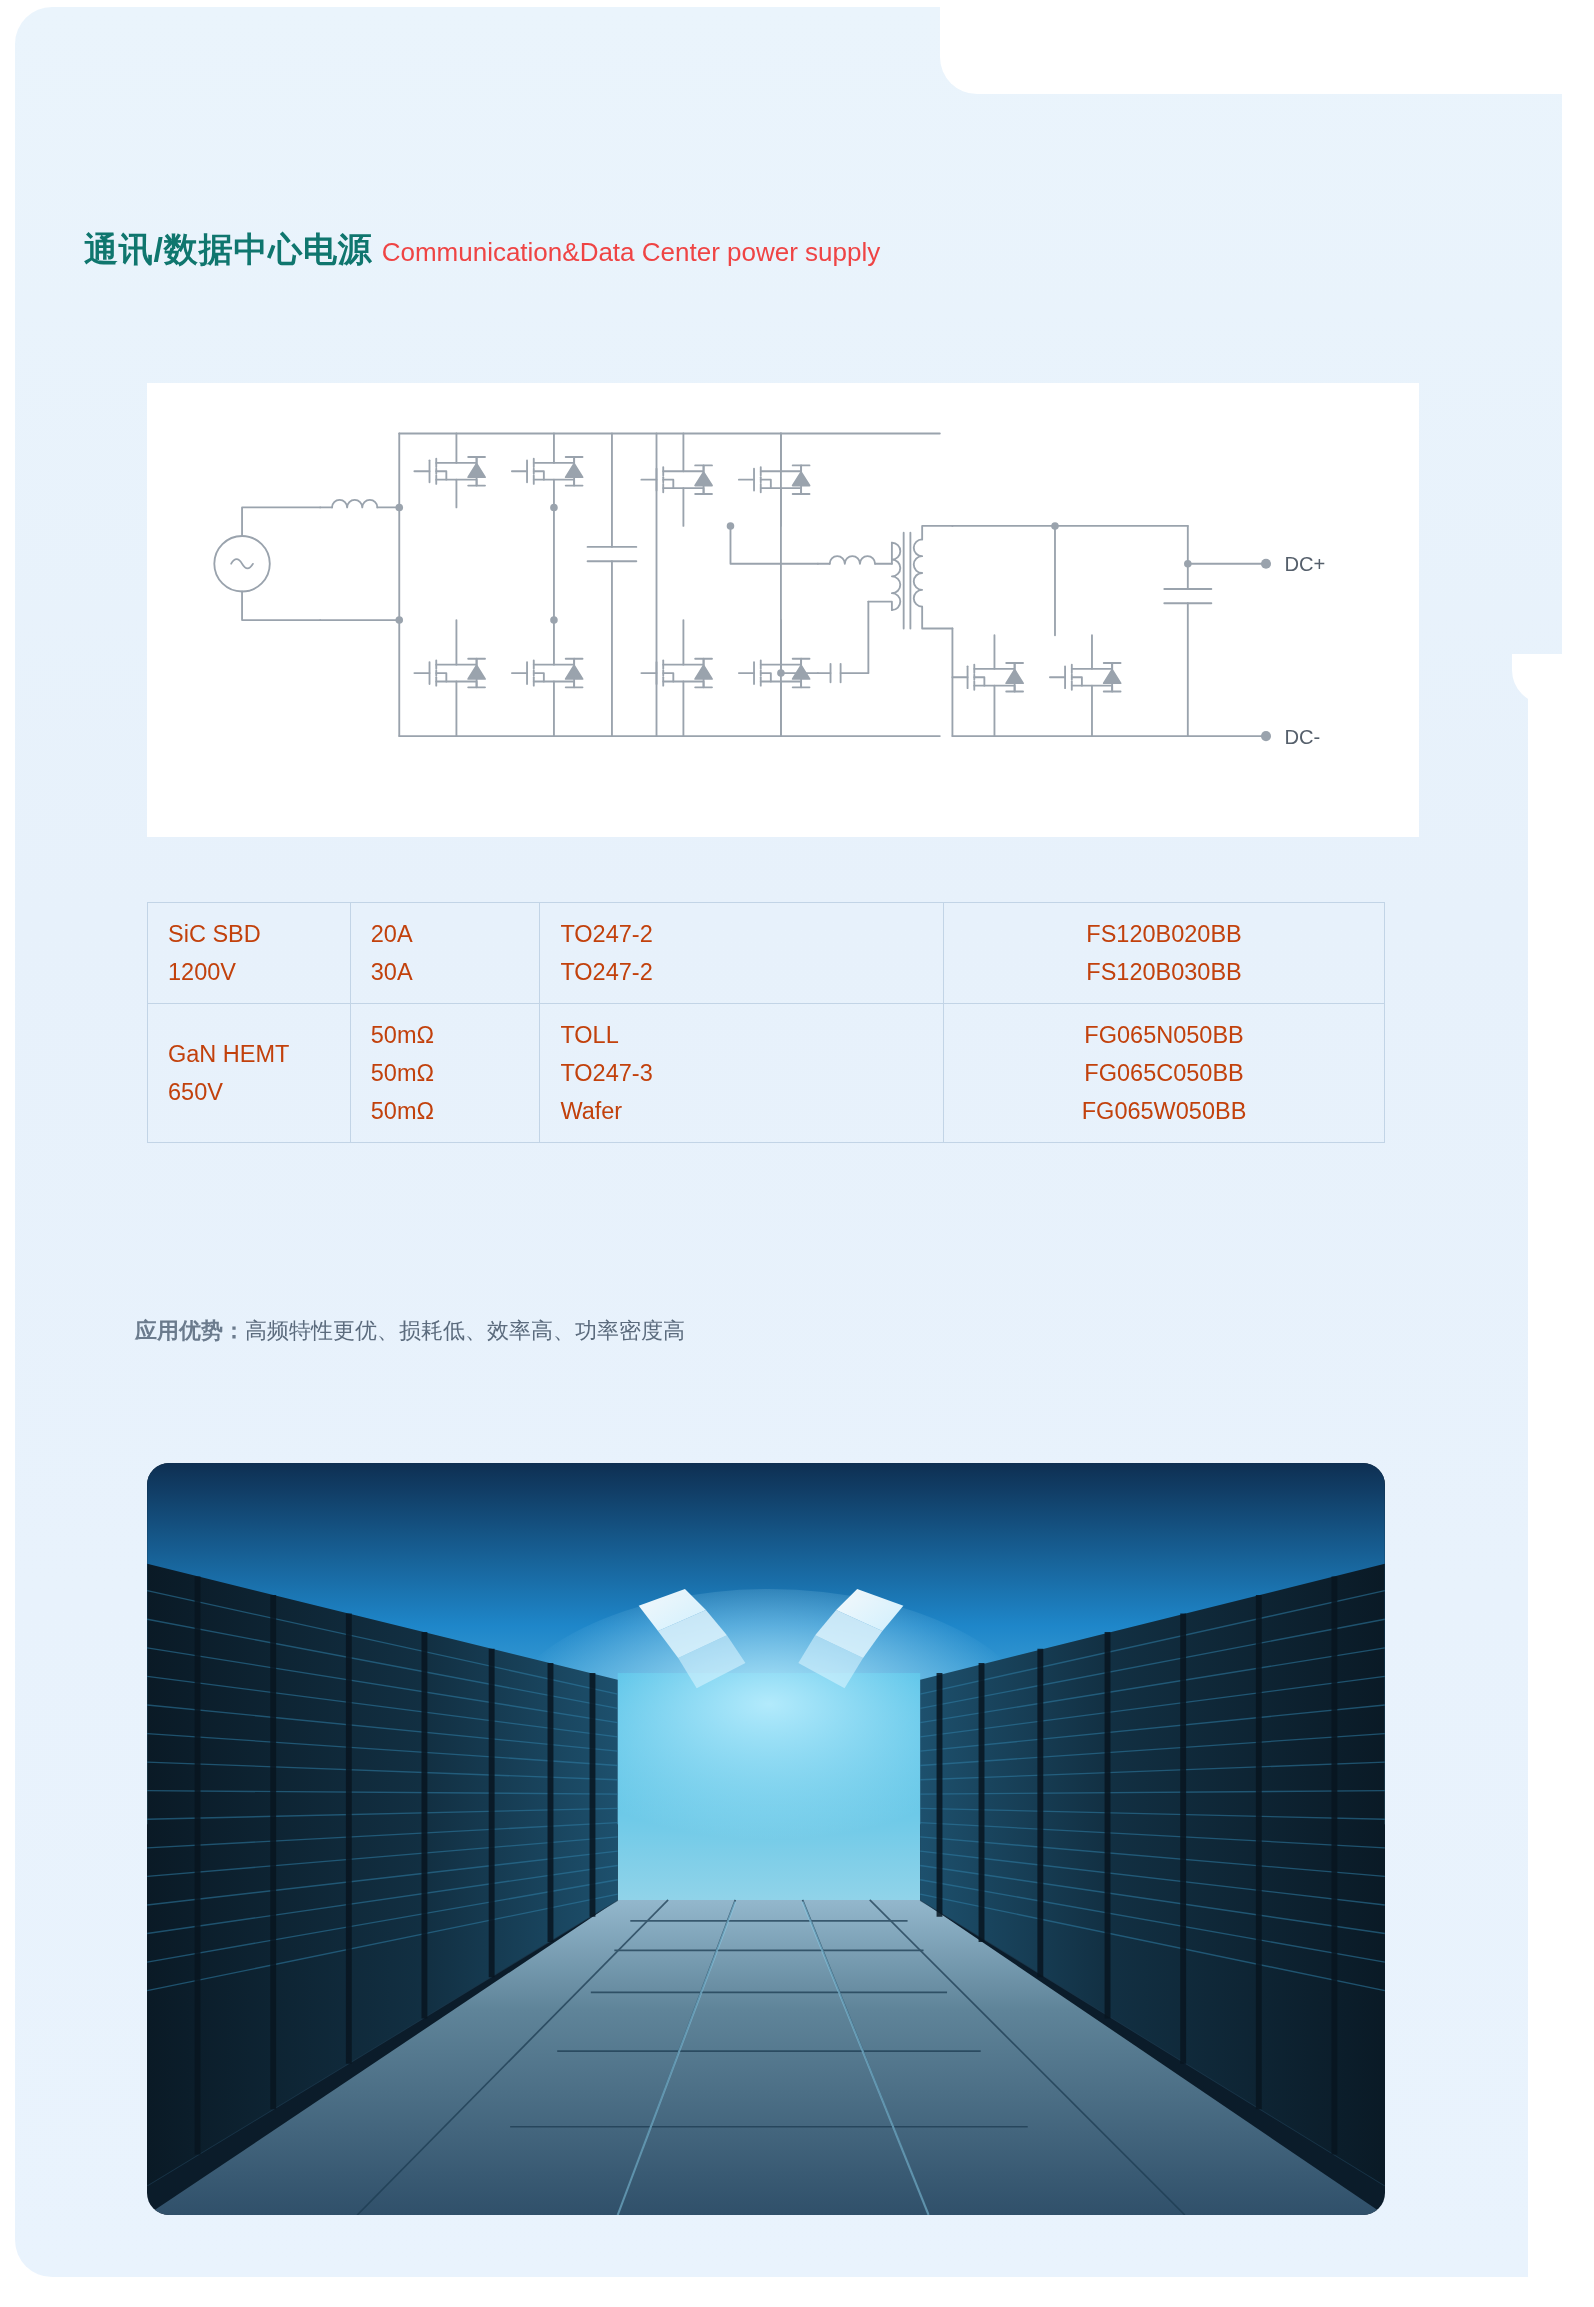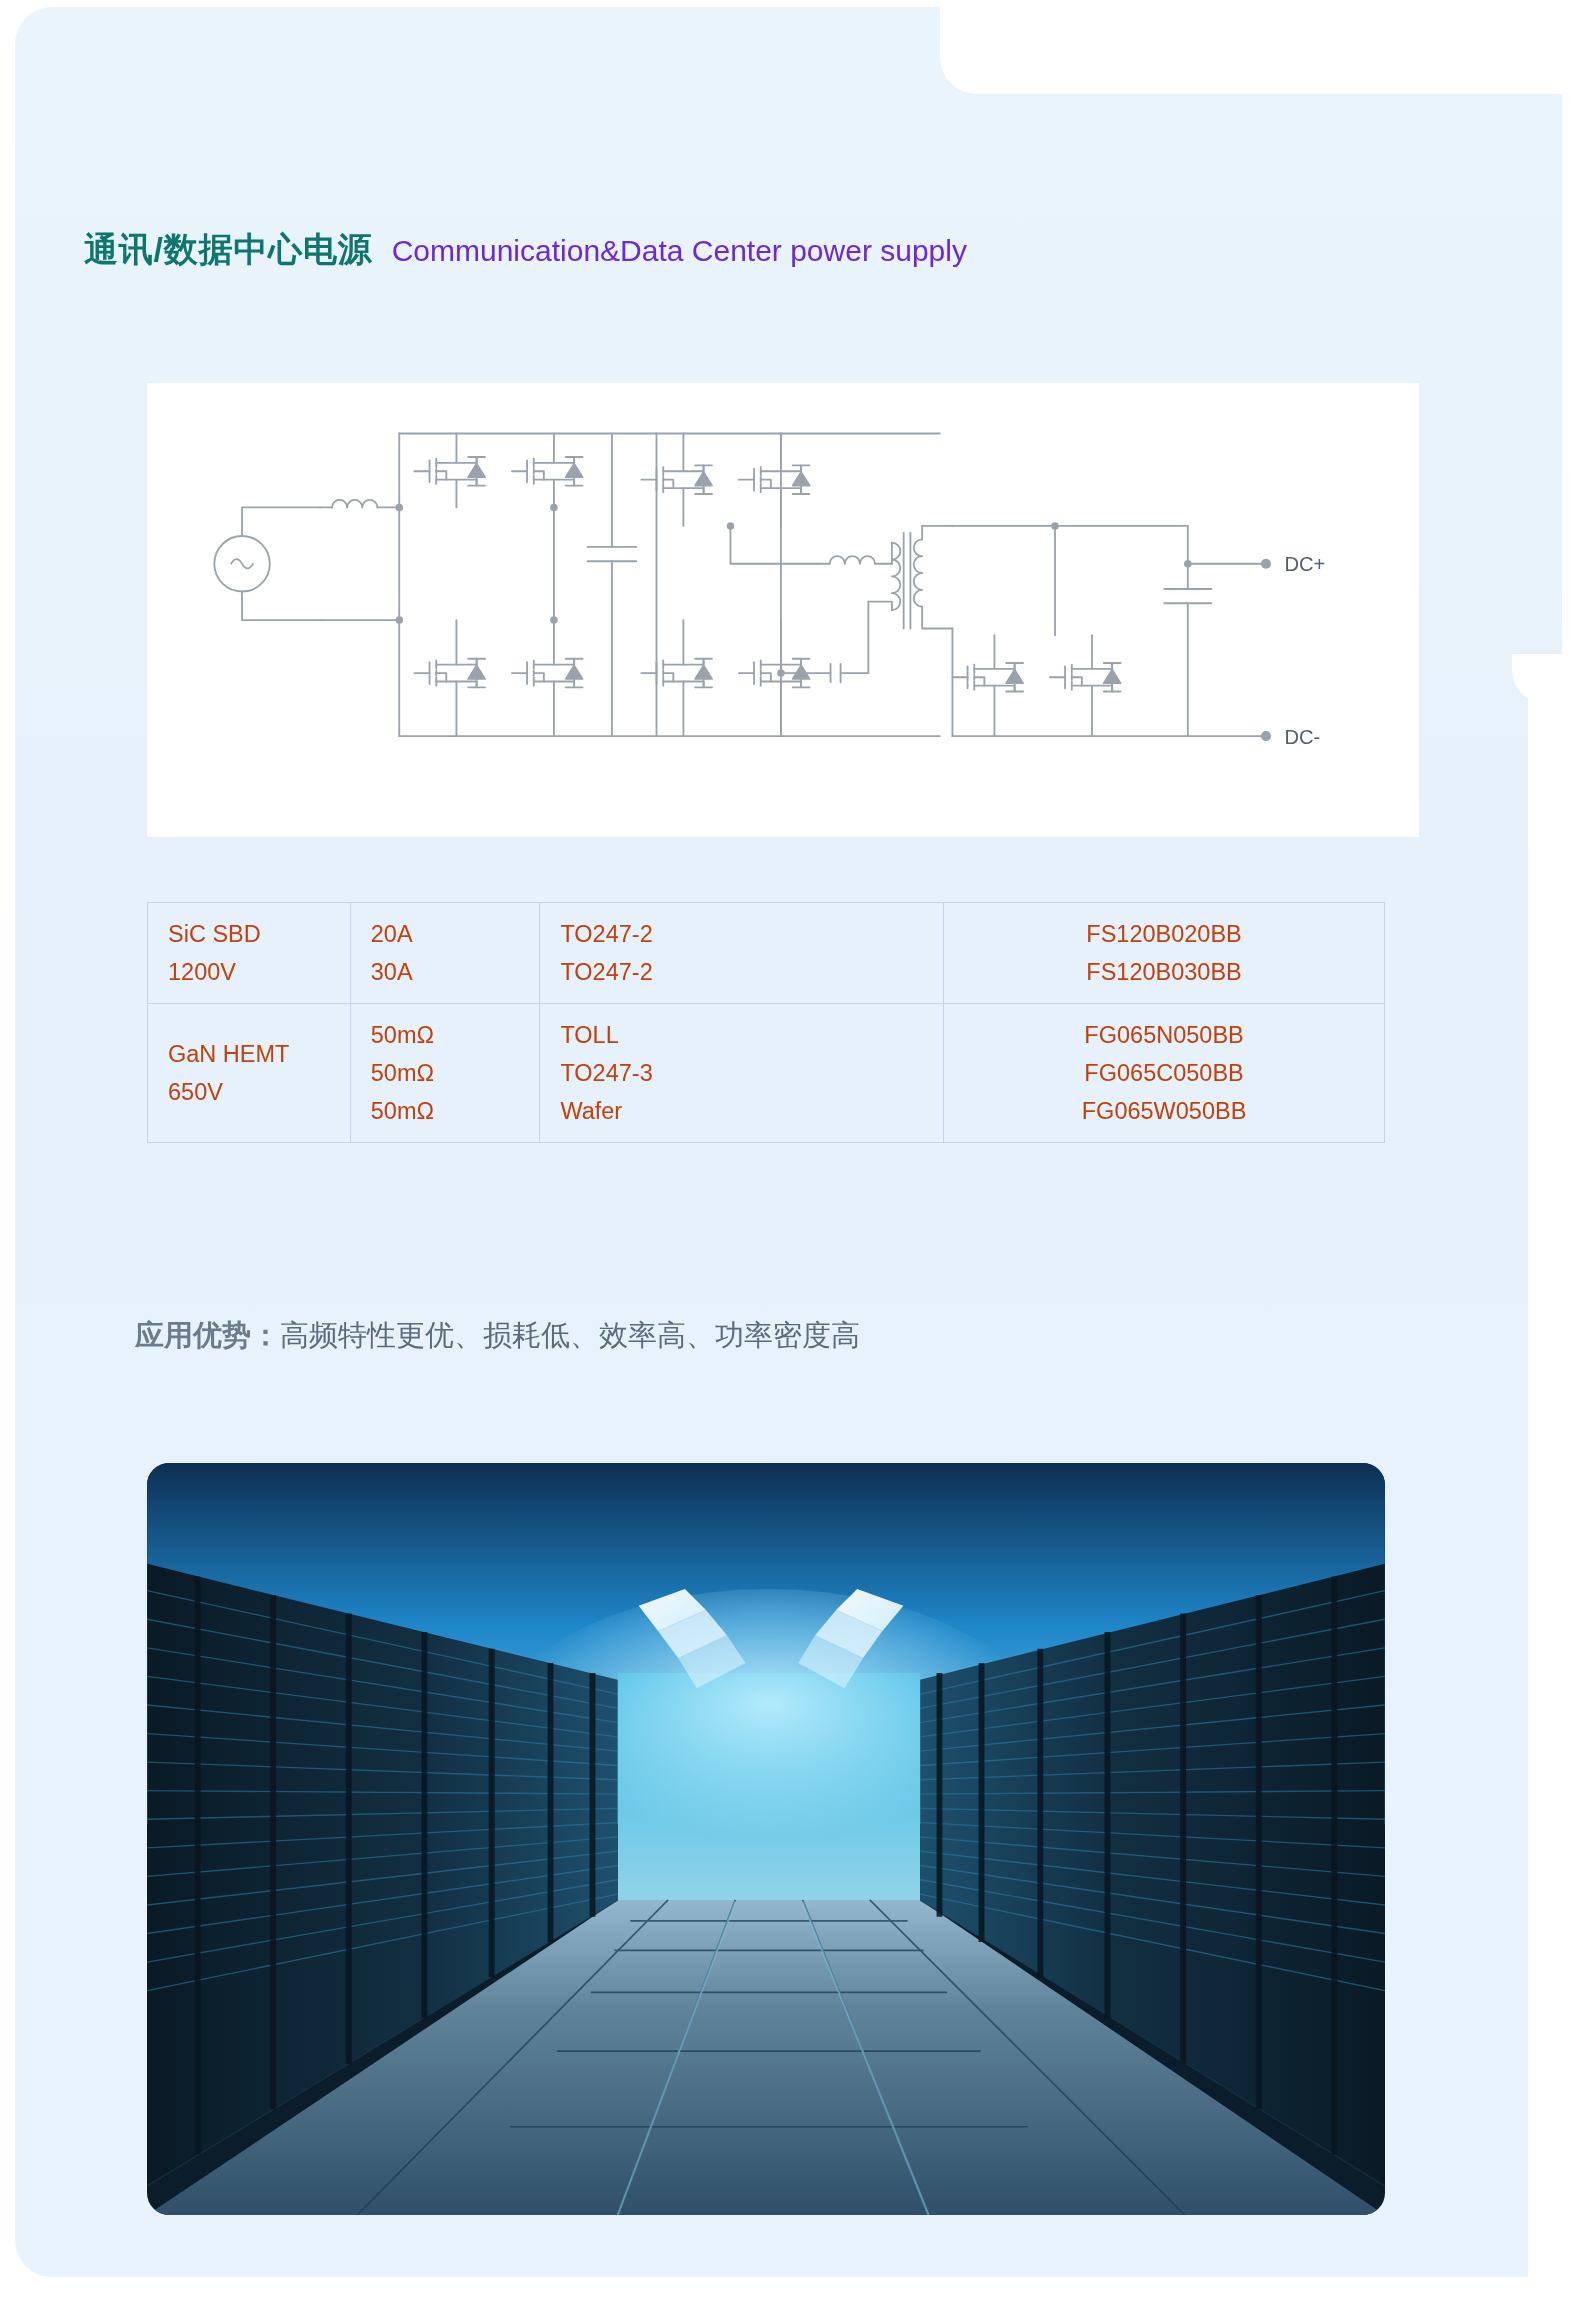--- a/index.html
+++ b/index.html
@@ -63,23 +63,23 @@
     align-items: baseline;
   }
   .header .title-cn {
     font-size: 34px;
     font-weight: bold;
     color: #0f766e;
     letter-spacing: 0.8px;
     white-space: nowrap;
   }
   .header .title-en {
-    font-size: 30px;
-    color: #6d28d9;
-    margin-left: 19px;
+    font-size: 26px;
+    color: #ef4444;
+    margin-left: 9px;
     white-space: nowrap;
   }
 
   
   .schematic {
     position: absolute;
     left: 147px;
     top: 383px;
     width: 1240px;
     height: 454px;
@@ -111,21 +111,21 @@
   .col-c { width: 404px; }
   .col-d { width: 441px; }
   .rowline { line-height: 1.62; white-space: nowrap; }
   .c-center { text-align: center; }
 
   
   .advantage {
     position: absolute;
     left: 135px;
     top: 1316px;
-    font-size: 29px;
+    font-size: 22px;
     color: #5b6b7d;
     white-space: nowrap;
   }
   .advantage .adv-label {
     font-weight: bold;
     color: #6b7b8d;
   }
 
   
   .photo {

